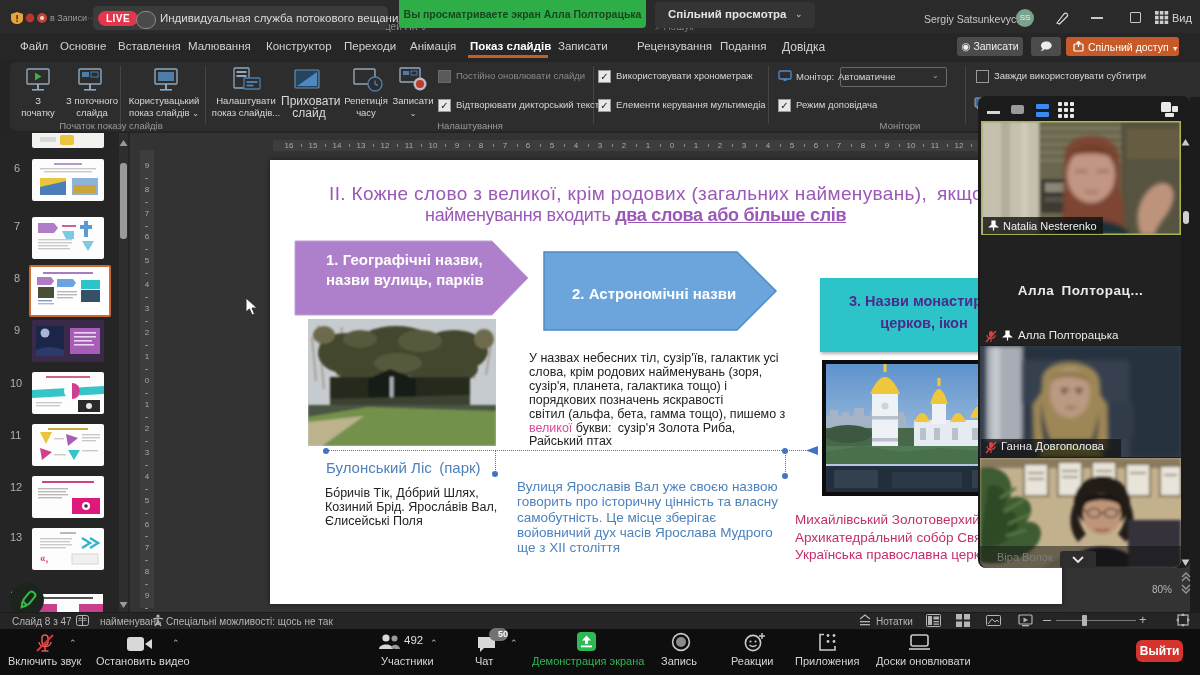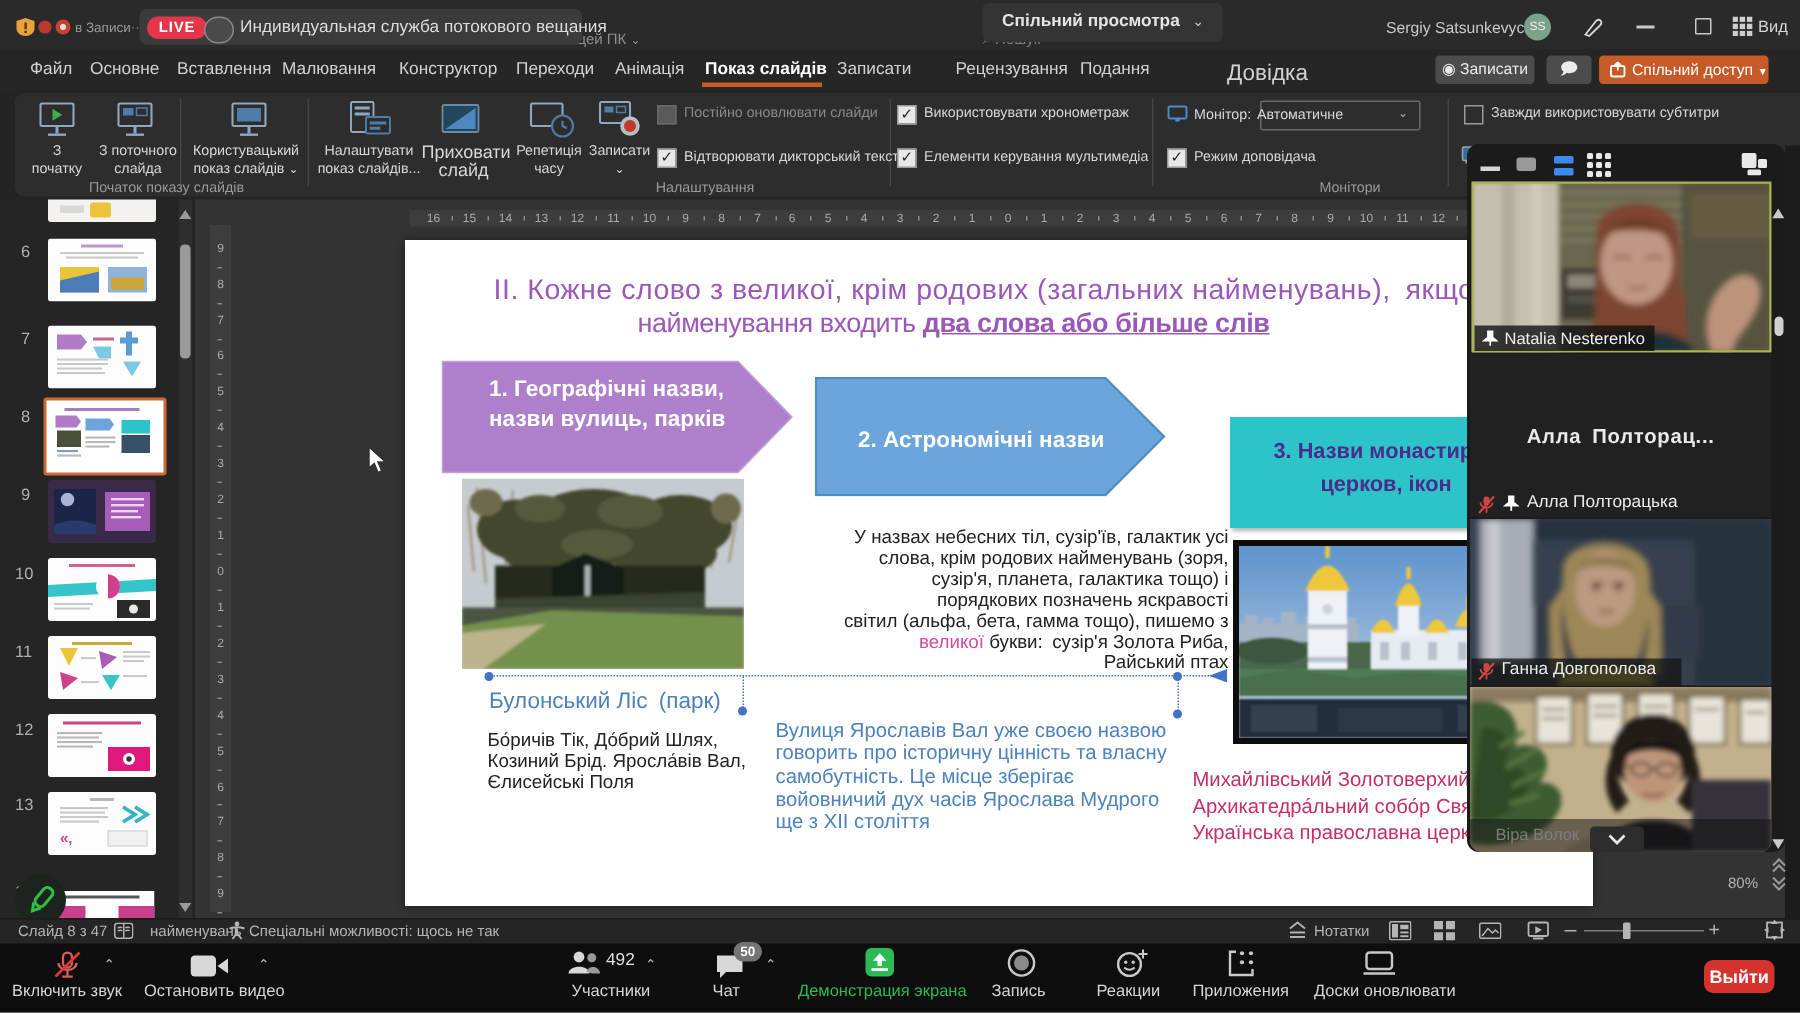--- a/index.html
+++ b/index.html
@@ -25,20 +25,21 @@
     <circle cx="33" cy="7" r="5" fill="#c44233"></circle>
       <circle cx="33" cy="7" r="2" fill="#e8e0d8"></circle>
   </svg>
   <div class="abs txt" style="left:50px;top:13px;font-size:9px;color:#9a9a9a;">в Записи<span style="color:#6f6f6f;">⋯</span></div>
 
   <div class="abs" style="left:93px;top:6px;width:295px;height:24px;background:#3b3b3b;border-radius:5px;"></div>
   <div class="abs" style="left:98px;top:11px;width:40px;height:15px;background:#e4354b;border-radius:8px;color:#fff;font-size:10px;font-weight:bold;text-align:center;line-height:15px;letter-spacing:.5px;">LIVE</div>
   <div class="abs" style="left:136px;top:10.5px;width:18px;height:16px;border:1.5px solid #8a8a8a;border-radius:9px;background:#4a4a4a;"></div>
   <div class="abs txt" style="left:160px;top:12px;font-size:11.5px;color:#dcdcdc;">Индивидуальная служба потокового вещания</div>
 
+  <div class="abs" style="left:399px;top:0;width:247px;height:28px;background:#2eae47;border-radius:0 0 4px 4px;color:#17471f;font-size:10.5px;font-weight:bold;text-align:center;line-height:28px;white-space:nowrap;">Вы просматриваете экран Алла Полторацька</div>
   <div class="abs" style="left:655px;top:2px;width:160px;height:26px;background:#343434;border-radius:4px;"></div>
   <div class="abs txt" style="left:668px;top:8px;font-size:11.5px;font-weight:bold;color:#e4e4e4;">Спільний просмотра</div>
   <div class="abs txt" style="left:795px;top:9px;font-size:9px;color:#cfcfcf;">⌄</div>
 
   <div class="abs txt" style="left:924px;top:13px;font-size:10.5px;color:#c9c9c9;">Sergiy Satsunkevych</div>
   <div class="abs" style="left:1016px;top:9px;width:18px;height:18px;border-radius:50%;background:#7ba28c;color:#f2f2f2;font-size:8px;text-align:center;line-height:18px;">SS</div>
   <svg class="abs" style="left:1054px;top:10px;" width="16" height="16" viewBox="0 0 16 16">
     <path d="M3 13 L10 4 C11 2.8 12.6 3 13.2 4 C14 5 13.6 6.2 12.6 7 L5.5 14 Z" fill="none" stroke="#d8d8d8" stroke-width="1.2"></path>
   </svg>
   <div class="abs" style="left:1091px;top:17px;width:12px;height:2px;background:#c9c9c9;"></div>
@@ -62,21 +63,21 @@
   <div class="abs txt" style="left:20px;top:40px;font-size:11.5px;color:#d2d2d2;">Файл</div>
   <div class="abs txt" style="left:60px;top:40px;font-size:11.5px;color:#d2d2d2;">Основне</div>
   <div class="abs txt" style="left:118px;top:40px;font-size:11.5px;color:#d2d2d2;">Вставлення</div>
   <div class="abs txt" style="left:188px;top:40px;font-size:11.5px;color:#d2d2d2;">Малювання</div>
   <div class="abs txt" style="left:266px;top:40px;font-size:11.5px;color:#d2d2d2;">Конструктор</div>
   <div class="abs txt" style="left:344px;top:40px;font-size:11.5px;color:#d2d2d2;">Переходи</div>
   <div class="abs txt" style="left:410px;top:40px;font-size:11.5px;color:#d2d2d2;">Анімація</div>
   <div class="abs txt" style="left:558px;top:40px;font-size:11.5px;color:#d2d2d2;">Записати</div>
   <div class="abs txt" style="left:637px;top:40px;font-size:11.5px;color:#d2d2d2;">Рецензування</div>
   <div class="abs txt" style="left:720px;top:40px;font-size:11.5px;color:#d2d2d2;">Подання</div>
-  <div class="abs txt" style="left:818px;top:40px;font-size:15px;color:#d2d2d2;">Довідка</div>
+  <div class="abs txt" style="left:782px;top:40px;font-size:12px;color:#d2d2d2;">Довідка</div>
   <div class="abs txt" style="left:470px;top:39.5px;font-size:11.5px;color:#ffffff;font-weight:bold;">Показ слайдів</div>
   <div class="abs" style="left:468px;top:55px;width:80px;height:2.5px;background:#c75c27;"></div>
 
   <div class="abs" style="left:957px;top:37px;width:66px;height:19px;background:#4c4c4c;border-radius:3px;color:#ececec;font-size:10.5px;text-align:center;line-height:19px;">◉ Записати</div>
   <div class="abs" style="left:1031px;top:37px;width:30px;height:19px;background:#4c4c4c;border-radius:3px;color:#ececec;font-size:11px;text-align:center;line-height:18px;">🗩</div>
   <div class="abs" style="left:1066px;top:37px;width:113px;height:19px;background:#c75a28;border-radius:3px;"></div>
   <svg class="abs" style="left:1073px;top:41px;" width="11" height="11" viewBox="0 0 11 11">
       <rect x="1" y="3" width="9" height="7" rx="1" fill="none" stroke="#fff" stroke-width="1.2"></rect>
       <path d="M5.5 6 L5.5 1 M3.5 2.5 L5.5 0.5 L7.5 2.5" stroke="#fff" stroke-width="1.2" fill="none"></path>
     </svg>
@@ -339,21 +340,21 @@
       <rect x="22" y="58" width="140" height="28" fill="#262c1f"></rect>
       <path d="M60 60 L82 50 L108 60 L108 86 L60 86 Z" fill="#161a12"></path>
       <rect x="82" y="58" width="3.5" height="26" fill="#c8cfd2" opacity=".85"></rect>
       <path d="M22 80 L162 76 L162 90 L22 92 Z" fill="#3a4231"></path>
       <rect x="0" y="86" width="188" height="41" fill="#4c5542"></rect>
       <path d="M0 98 L60 88 L188 92 L188 127 L0 127 Z" fill="#73914c"></path>
       <path d="M0 103 L56 97 L14 127 L0 127 Z" fill="#bcb28c"></path>
       </g>
     </svg>
 
-    <div class="abs" style="left:529px;top:352px;width:290px;font-size:12.5px;color:#222;line-height:13.9px;text-align:right;">
+    <div class="abs" style="left:529px;top:352px;width:290px;font-size:12.5px;color:#222;line-height:13.9px;">
       У назвах небесних тіл, сузір'їв, галактик усі<br>
       слова, крім родових найменувань (зоря,<br>
       сузір'я, планета, галактика тощо) і<br>
       порядкових позначень яскравості<br>
       світил (альфа, бета, гамма тощо), пишемо з<br>
       <span style="color:#d8489c;">великої</span> букви: сузір'я Золота Риба,<br>
       Райський птах
     </div>
 
     <svg class="abs" style="left:822px;top:360px;" width="230" height="136" viewBox="0 0 230 136">
@@ -858,21 +859,21 @@
       <circle cx="17.5" cy="5.5" r="3" fill="#9a9a9a"></circle>
       <path d="M14 15 C15 10.5 22 10.5 23 15.5 L23 16 L18 16" fill="#9a9a9a"></path>
     </svg>
     <div class="abs txt" style="left:404px;top:634px;font-size:11.5px;color:#e0e0e0;">492</div>
     <div class="abs txt" style="left:430px;top:638px;font-size:9px;color:#bbb;">⌃</div>
     <div class="abs txt" style="left:381px;top:655px;font-size:11px;color:#d6d6d6;">Участники</div>
 
     <svg class="abs" style="left:476px;top:635px;" width="21" height="18" viewBox="0 0 21 18">
       <path d="M2 2 L19 2 L19 13 L8 13 L4 17 L4 13 L2 13 Z" fill="#d8d8d8"></path>
     </svg>
-    <div class="abs" style="left:489px;top:628px;width:19px;height:13px;background:#737373;border-radius:7px;color:#fff;font-size:9px;font-weight:bold;text-align:center;line-height:13px;">50</div>
+    <div class="abs" style="left:489px;top:628px;width:19px;height:13px;background:#737373;border-radius:7px;color:#fff;font-size:9px;font-weight:bold;text-align:right;line-height:13px;">50</div>
     <div class="abs txt" style="left:510px;top:638px;font-size:9px;color:#bbb;">⌃</div>
     <div class="abs txt" style="left:475px;top:655px;font-size:11px;color:#d6d6d6;">Чат</div>
 
     <div class="abs" style="left:577px;top:632px;width:19px;height:19px;background:#2db954;border-radius:4px;"></div>
     <svg class="abs" style="left:580px;top:635px;" width="13" height="13" viewBox="0 0 13 13">
       <polygon points="6.5,0.5 11,5.5 8,5.5 8,9 5,9 5,5.5 2,5.5" fill="#fff"></polygon>
       <rect x="1" y="10.5" width="11" height="1.8" fill="#fff"></rect>
     </svg>
     <div class="abs txt" style="left:532px;top:655px;font-size:11px;color:#2db954;">Демонстрация экрана</div>
 

